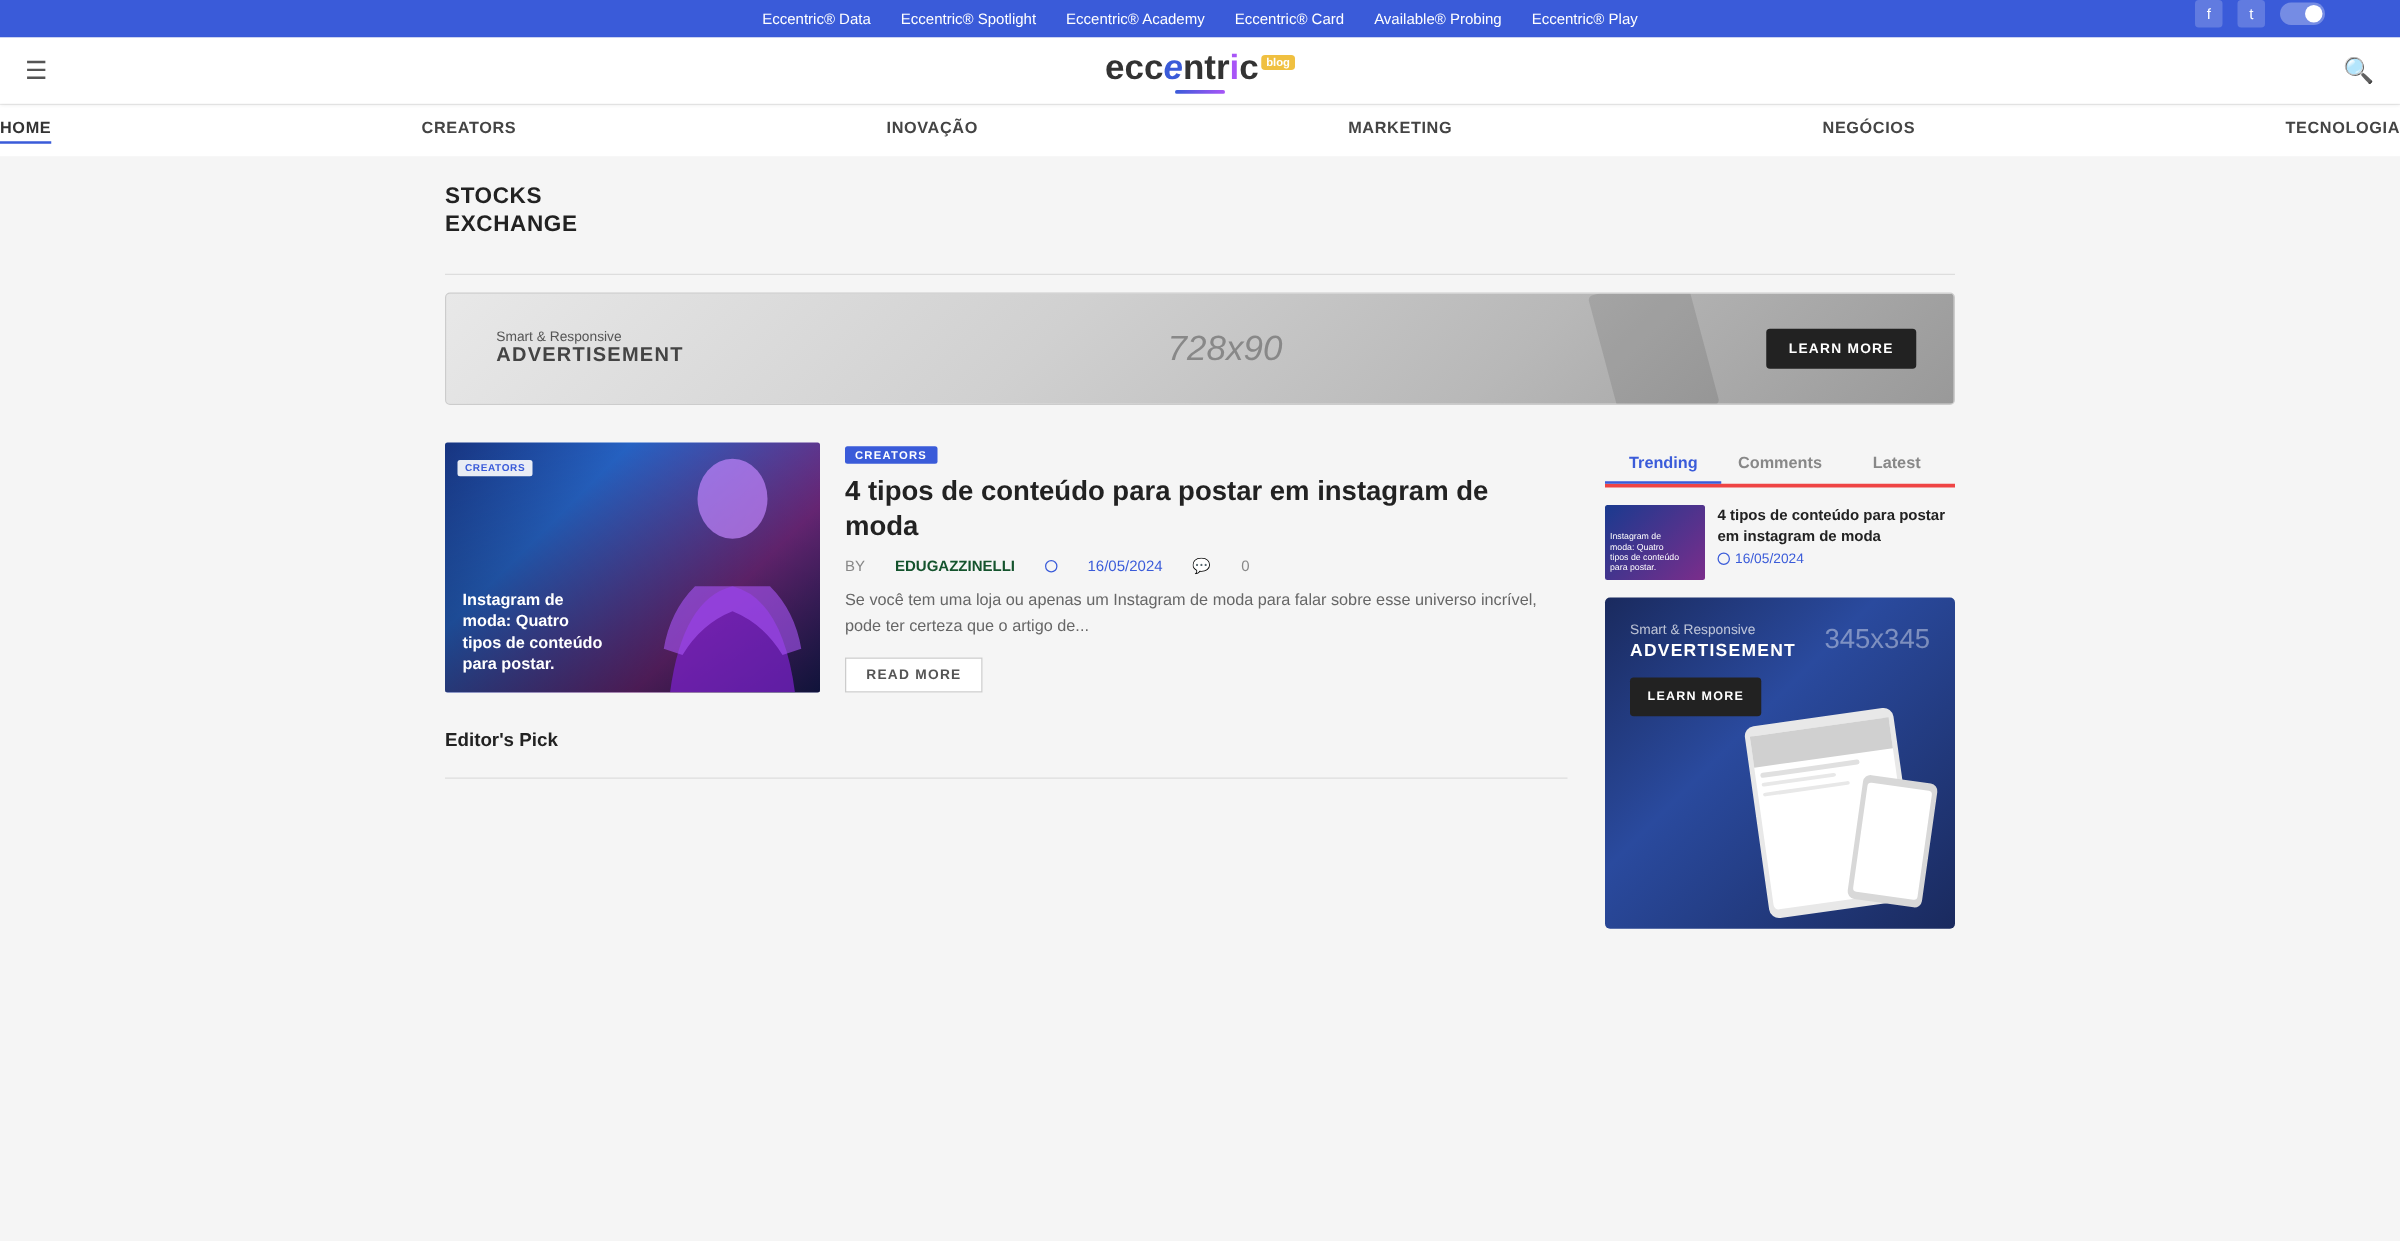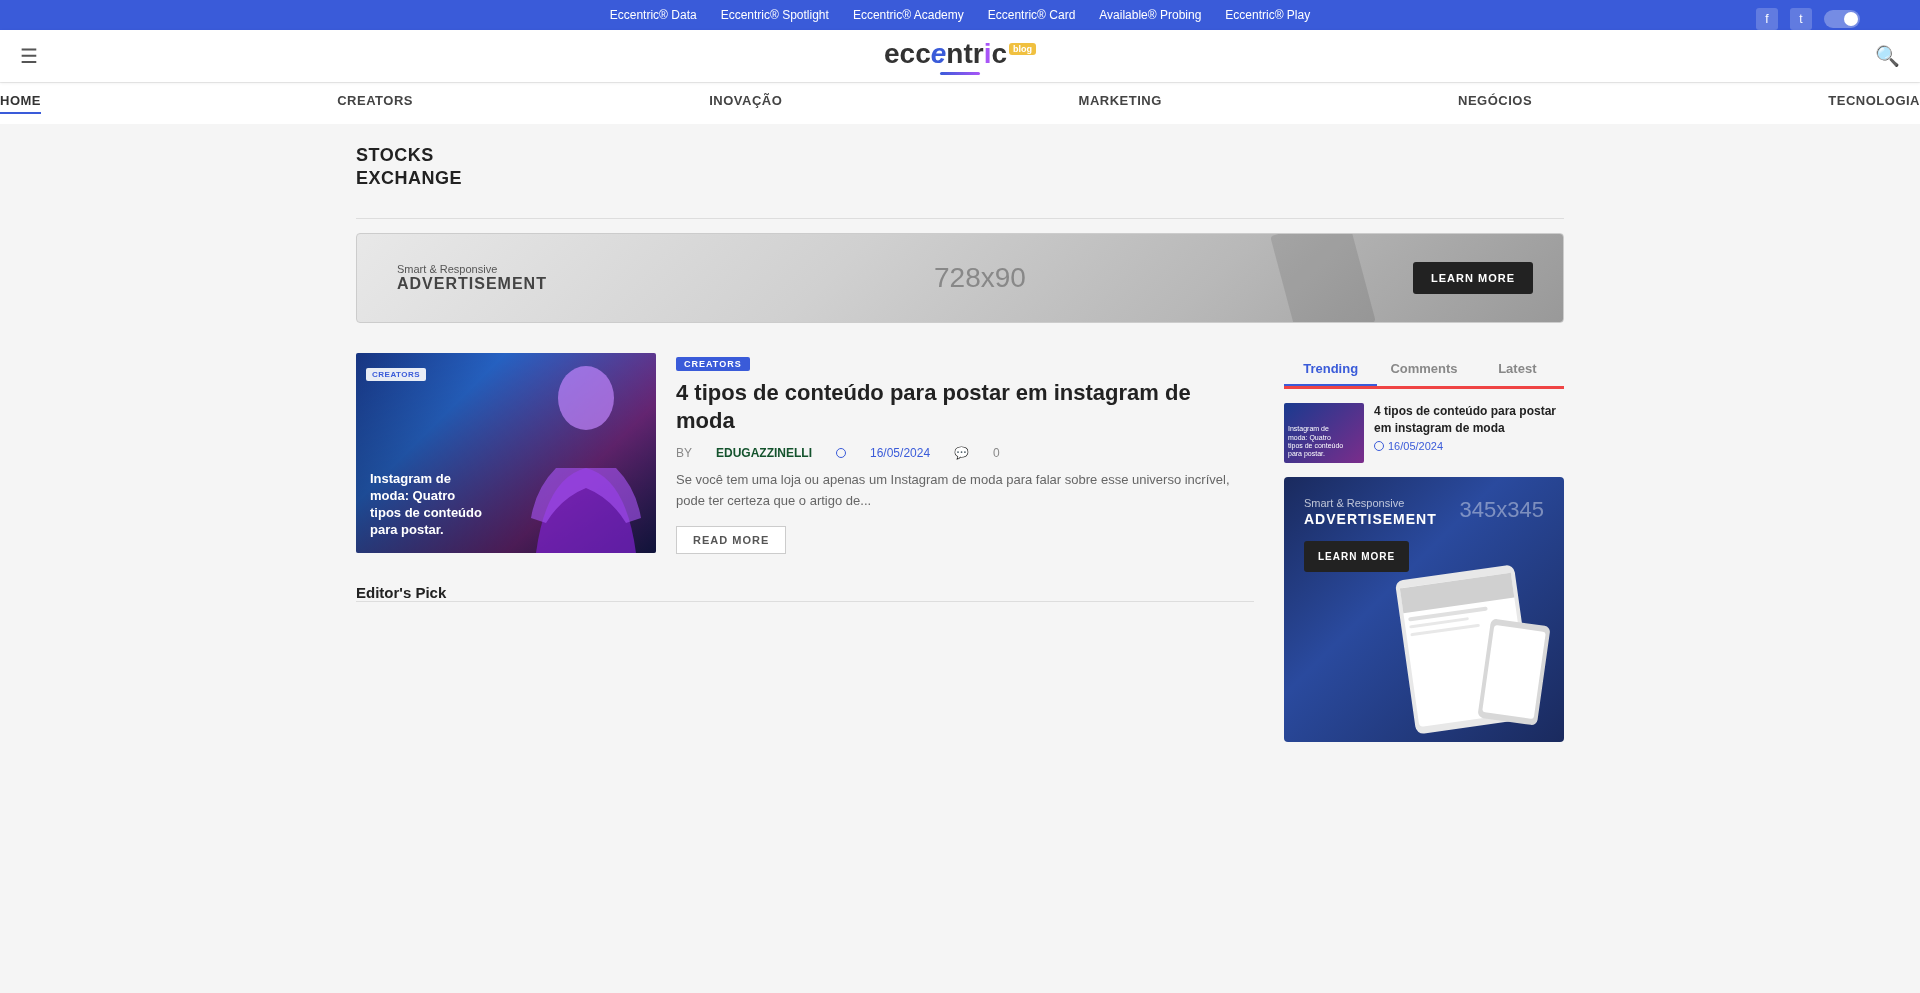--- a/index.html
+++ b/index.html
@@ -3,21 +3,21 @@
   <meta charset="utf-8">
   <style>
     * { margin: 0; padding: 0; box-sizing: border-box; }
     body { font-family: Arial, sans-serif; background: #f5f5f5; color: #333; }
 
     
     .top-bar {
       background: #3a5bd9;
       padding: 8px 16px;
       display: flex;
-      align-items: flex-start;
+      align-items: flex-end;
       justify-content: center;
       position: relative;
     }
     .top-bar-links {
       display: flex;
       gap: 24px;
       align-items: center;
     }
     .top-bar-links a {
       color: #fff;
@@ -165,20 +165,21 @@
     .ad-title {
       font-size: 16px;
       font-weight: bold;
       color: #444;
       letter-spacing: 1px;
     }
     .ad-size {
       font-size: 28px;
       font-weight: 300;
       color: #888;
+      font-style: italic;
     }
     .ad-learn-btn {
       background: #222;
       color: #fff;
       border: none;
       padding: 10px 18px;
       font-size: 11px;
       font-weight: bold;
       letter-spacing: 1px;
       cursor: pointer;
@@ -324,21 +325,21 @@
 
     
     .editors-pick-section {
       margin-bottom: 30px;
     }
     .editors-pick-title {
       font-size: 15px;
       font-weight: 700;
       color: #222;
       border-bottom: 1px solid #ddd;
-      padding-bottom: 0;
+      padding-bottom: 21px;
       margin-bottom: 8px;
     }
     .no-content-box {
       background: #fff;
       border: 1px solid #eee;
       padding: 30px;
       text-align: center;
       color: #999;
       font-size: 13px;
     }

